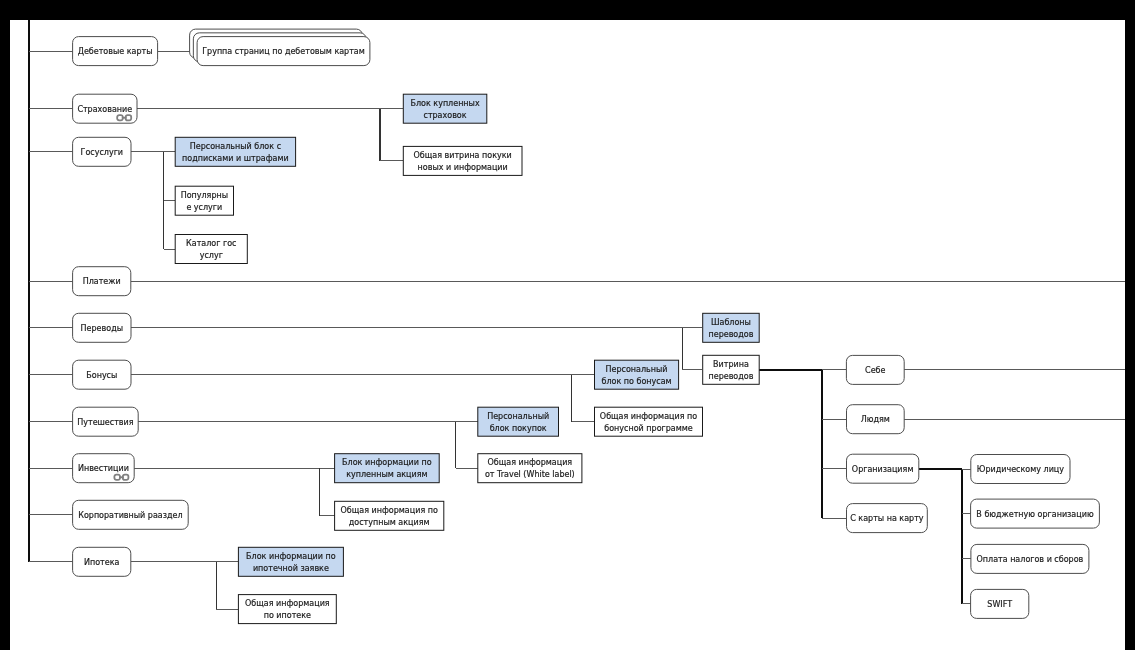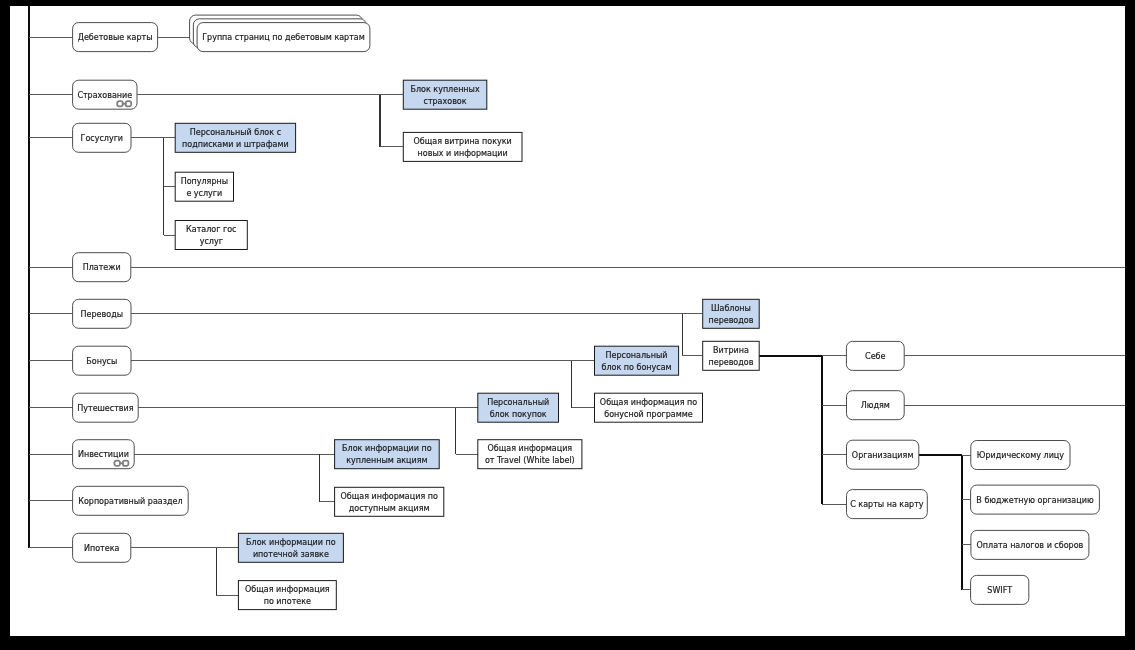--- a/index.html
+++ b/index.html
@@ -9,21 +9,21 @@
   #canvas{position:absolute;overflow:hidden;}
   #diagram{display:block;}
   .nodetext{font-size:8px;text-anchor:middle;stroke-width:0.18;
             paint-order:stroke fill;
             font-family:"DejaVu Sans","Liberation Sans",sans-serif;}
 </style>
 </head>
 <body>
 
 <div id="page" style="background: rgb(0, 0, 0);">
-  <div id="canvas" style="left: 10px; top: 6px; width: 1115px; height: 630px; background: rgb(255, 255, 255);">
+  <div id="canvas" style="left: 10px; top: 20px; width: 1115px; height: 630px; background: rgb(255, 255, 255);">
     <svg id="diagram" width="1115" height="630" viewBox="0 0 1115 630">
       <g id="diagram-root" transform="translate(0,0)">
         <g id="edge-layer" style="opacity:0.999">
             <polyline points="19,0 19,541.8" fill="none" stroke="#0d0d0d" stroke-width="2" stroke-linecap="butt" stroke-linejoin="miter" shape-rendering="crispEdges"></polyline>
             <polyline points="19,31.1 62.6,31.1" fill="none" stroke="#595959" stroke-width="1" stroke-linecap="butt" stroke-linejoin="miter" shape-rendering="crispEdges"></polyline>
             <polyline points="19,88.7 62.6,88.7" fill="none" stroke="#595959" stroke-width="1" stroke-linecap="butt" stroke-linejoin="miter" shape-rendering="crispEdges"></polyline>
             <polyline points="19,131.8 62.6,131.8" fill="none" stroke="#595959" stroke-width="1" stroke-linecap="butt" stroke-linejoin="miter" shape-rendering="crispEdges"></polyline>
             <polyline points="19,261.2 62.6,261.2" fill="none" stroke="#595959" stroke-width="1" stroke-linecap="butt" stroke-linejoin="miter" shape-rendering="crispEdges"></polyline>
             <polyline points="19,307.8 62.6,307.8" fill="none" stroke="#595959" stroke-width="1" stroke-linecap="butt" stroke-linejoin="miter" shape-rendering="crispEdges"></polyline>
             <polyline points="19,354.7 62.6,354.7" fill="none" stroke="#595959" stroke-width="1" stroke-linecap="butt" stroke-linejoin="miter" shape-rendering="crispEdges"></polyline>

